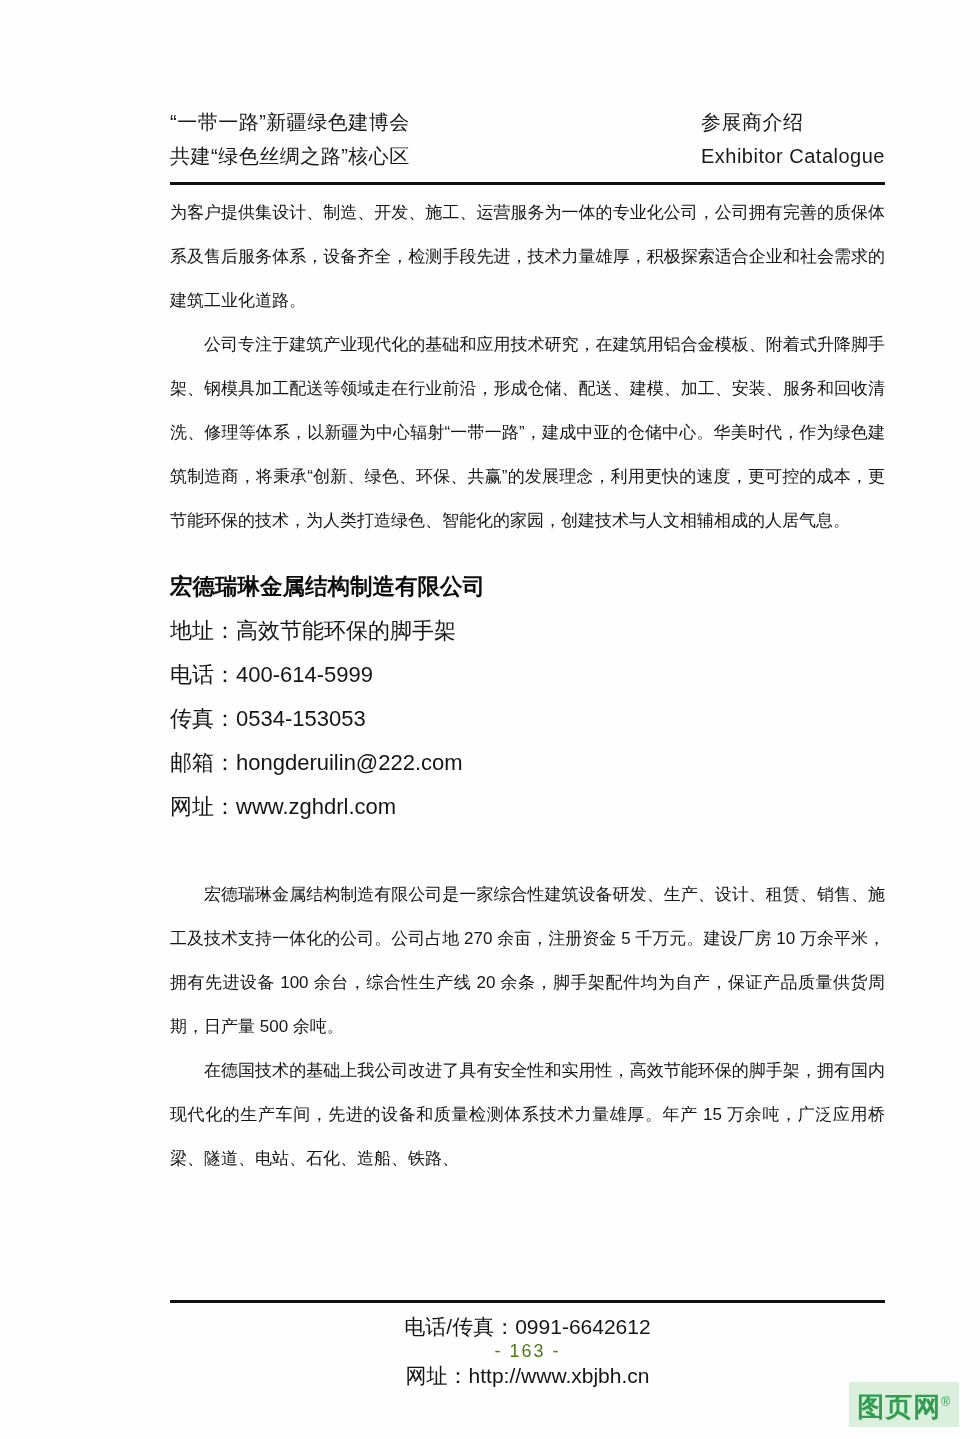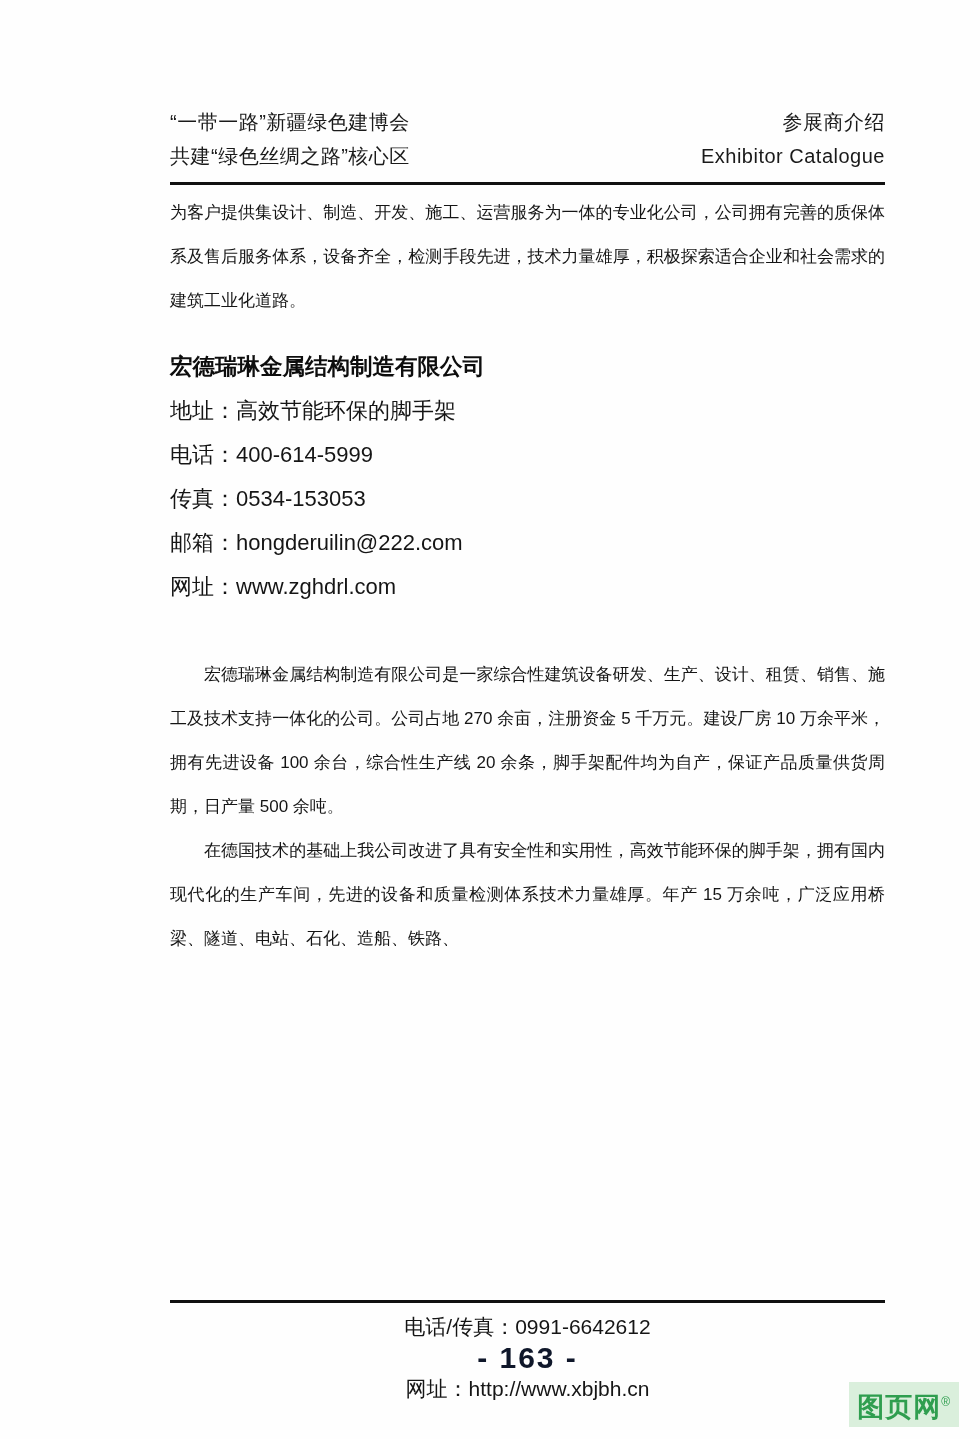--- a/index.html
+++ b/index.html
@@ -21,21 +21,21 @@
     display: flex;
     justify-content: space-between;
     align-items: flex-end;
   }
   .header-left div, .header-right div {
     font-size: 20px;
     line-height: 34px;
     font-weight: 500;
     letter-spacing: 0.5px;
   }
-  .header-right { text-align: right; }
+  .header-right { text-align: left; }
   .header-right .en { font-weight: 400; }
   .header-rule {
     margin-top: 9px;
     height: 3px;
     background: #111;
   }
   
   .content { margin-top: 6px; }
   .para {
     font-size: 17px;
@@ -76,24 +76,24 @@
     display: flex;
     justify-content: space-between;
     align-items: center;
     flex-direction: column;
   }
   .footer-row .side-text {
     font-size: 21px;
     color: #151515;
   }
   .footer-row .page-num {
-    font-size: 30px;
-    font-weight: 700;
+    font-size: 18px;
+    font-weight: 400;
     letter-spacing: 2px;
-    color: #0f172a;
+    color: #4d7c0f;
   }
   
   .watermark {
     position: absolute;
     right: 21px;
     bottom: 12px;
     z-index: 3;
     background: rgba(205, 233, 208, 0.75);
     color: #2f9e4f;
     font-size: 27px;
@@ -121,20 +121,21 @@
     <div class="header-right">
       <div>参展商介绍</div>
       <div class="en">Exhibitor Catalogue</div>
     </div>
   </header>
 
   <div class="header-rule"></div>
 
   <main class="content">
     <p class="para">为客户提供集设计、制造、开发、施工、运营服务为一体的专业化公司，公司拥有完善的质保体系及售后服务体系，设备齐全，检测手段先进，技术力量雄厚，积极探索适合企业和社会需求的建筑工业化道路。</p>
+    <p class="para indent">公司专注于建筑产业现代化的基础和应用技术研究，在建筑用铝合金模板、附着式升降脚手架、钢模具加工配送等领域走在行业前沿，形成仓储、配送、建模、加工、安装、服务和回收清洗、修理等体系，以新疆为中心辐射“一带一路”，建成中亚的仓储中心。华美时代，作为绿色建筑制造商，将秉承“创新、绿色、环保、共赢”的发展理念，利用更快的速度，更可控的成本，更节能环保的技术，为人类打造绿色、智能化的家园，创建技术与人文相辅相成的人居气息。</p>
 
     <h2 class="company-name">宏德瑞琳金属结构制造有限公司</h2>
 
     <div class="contact">
       <p class="contact-line">地址：高效节能环保的脚手架</p>
       <p class="contact-line">电话：400-614-5999</p>
       <p class="contact-line">传真：0534-153053</p>
       <p class="contact-line">邮箱：hongderuilin@222.com</p>
       <p class="contact-line">网址：www.zghdrl.com</p>
     </div>

